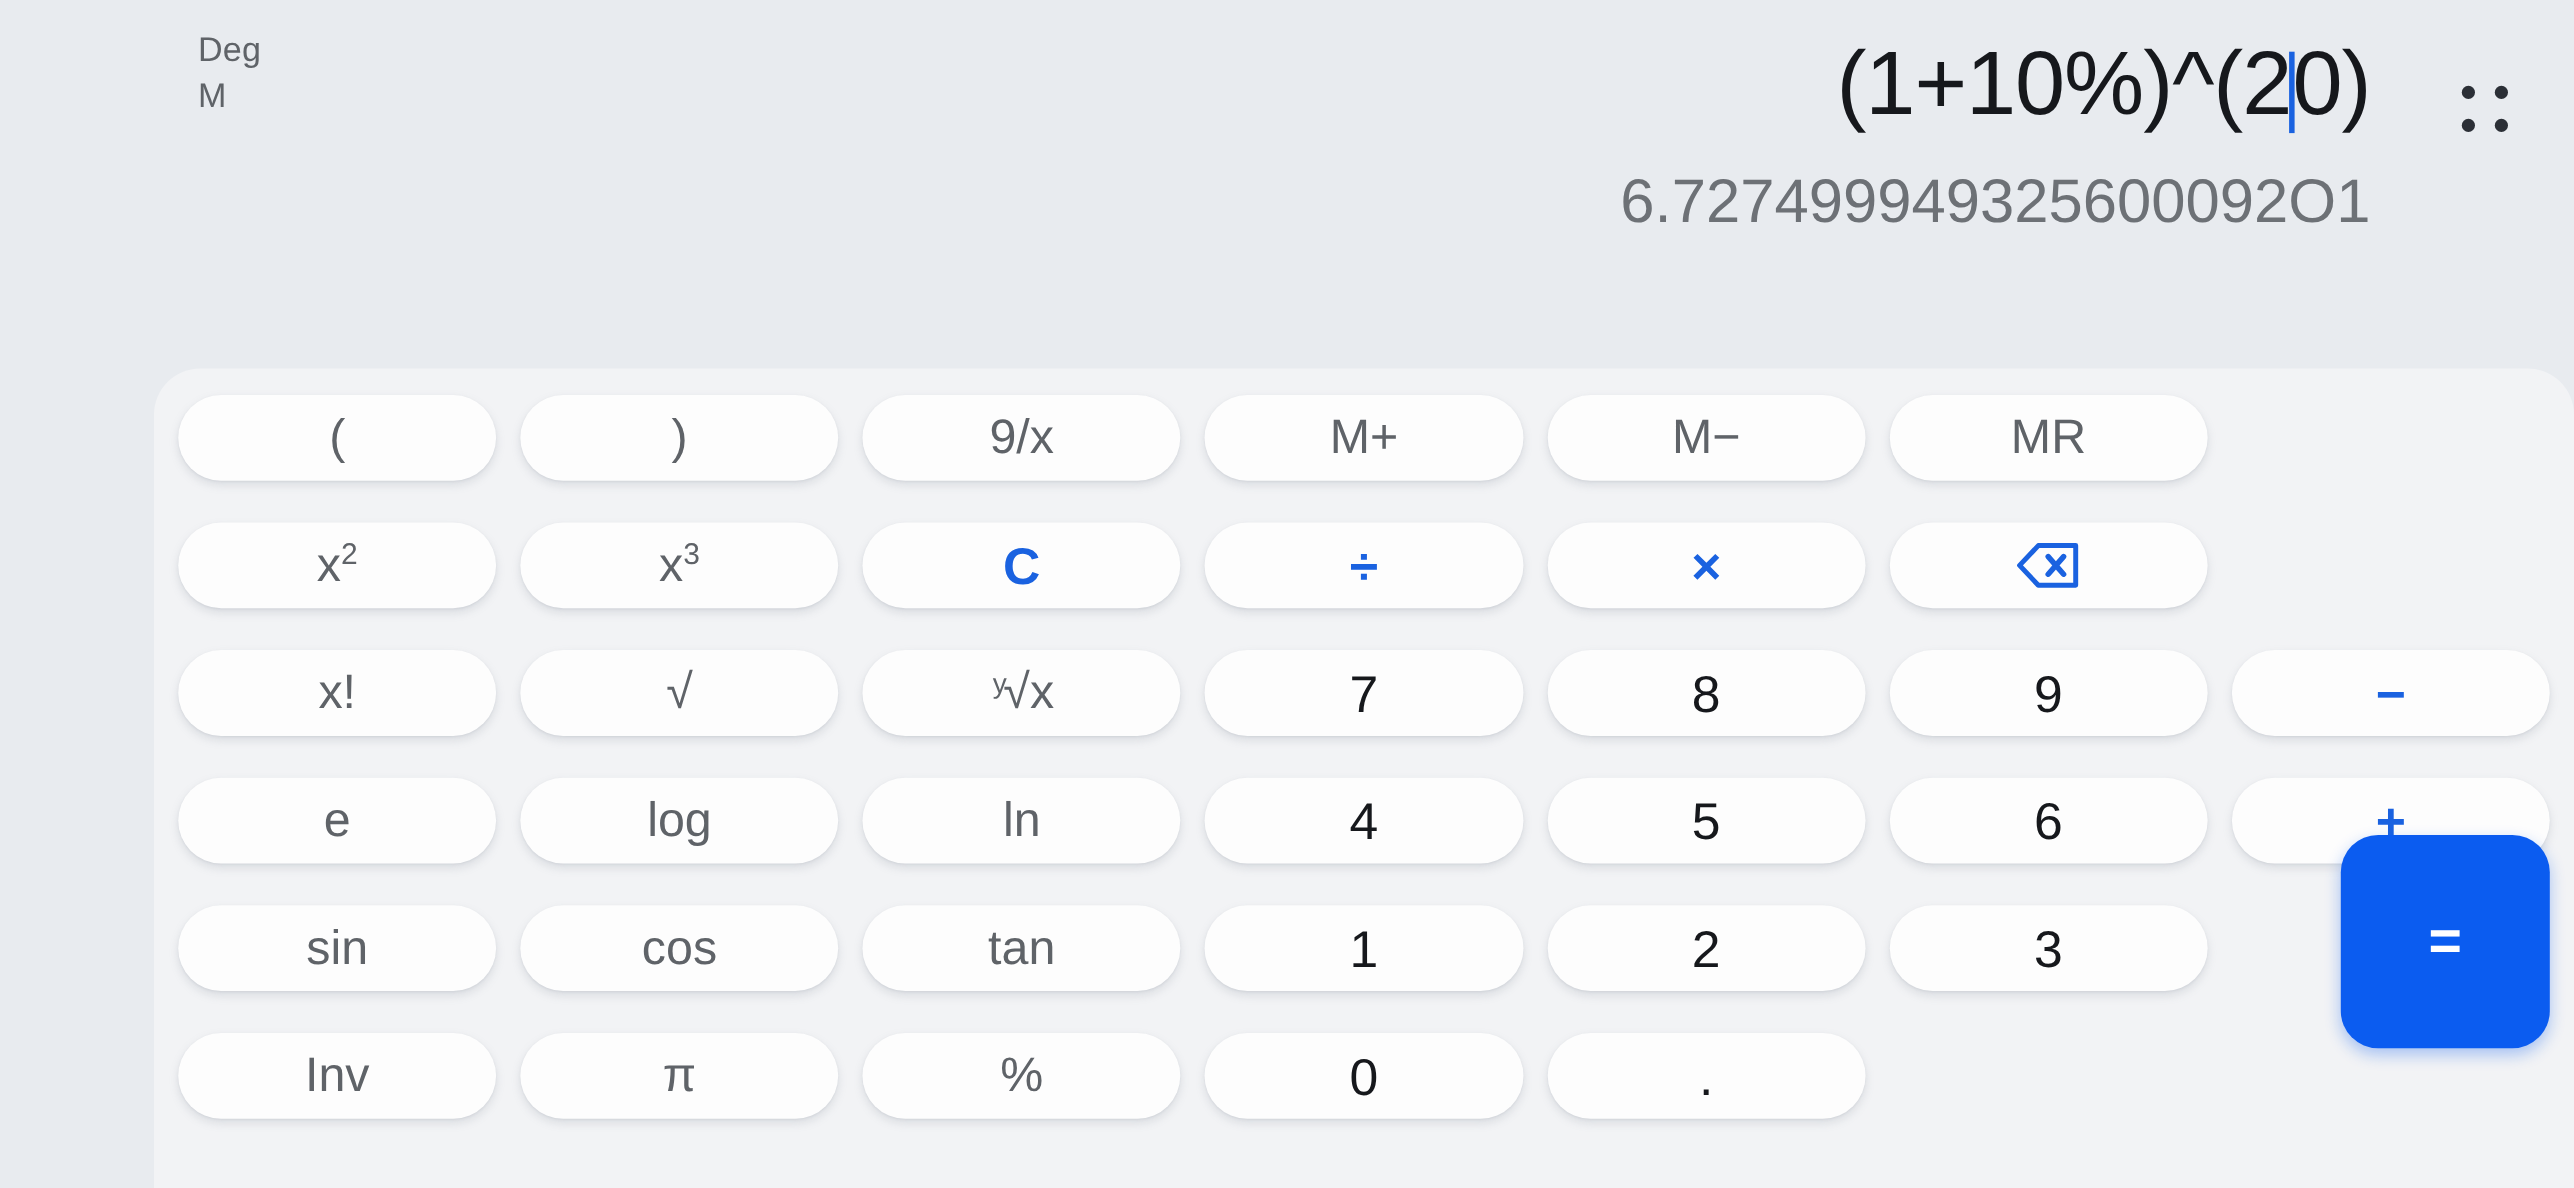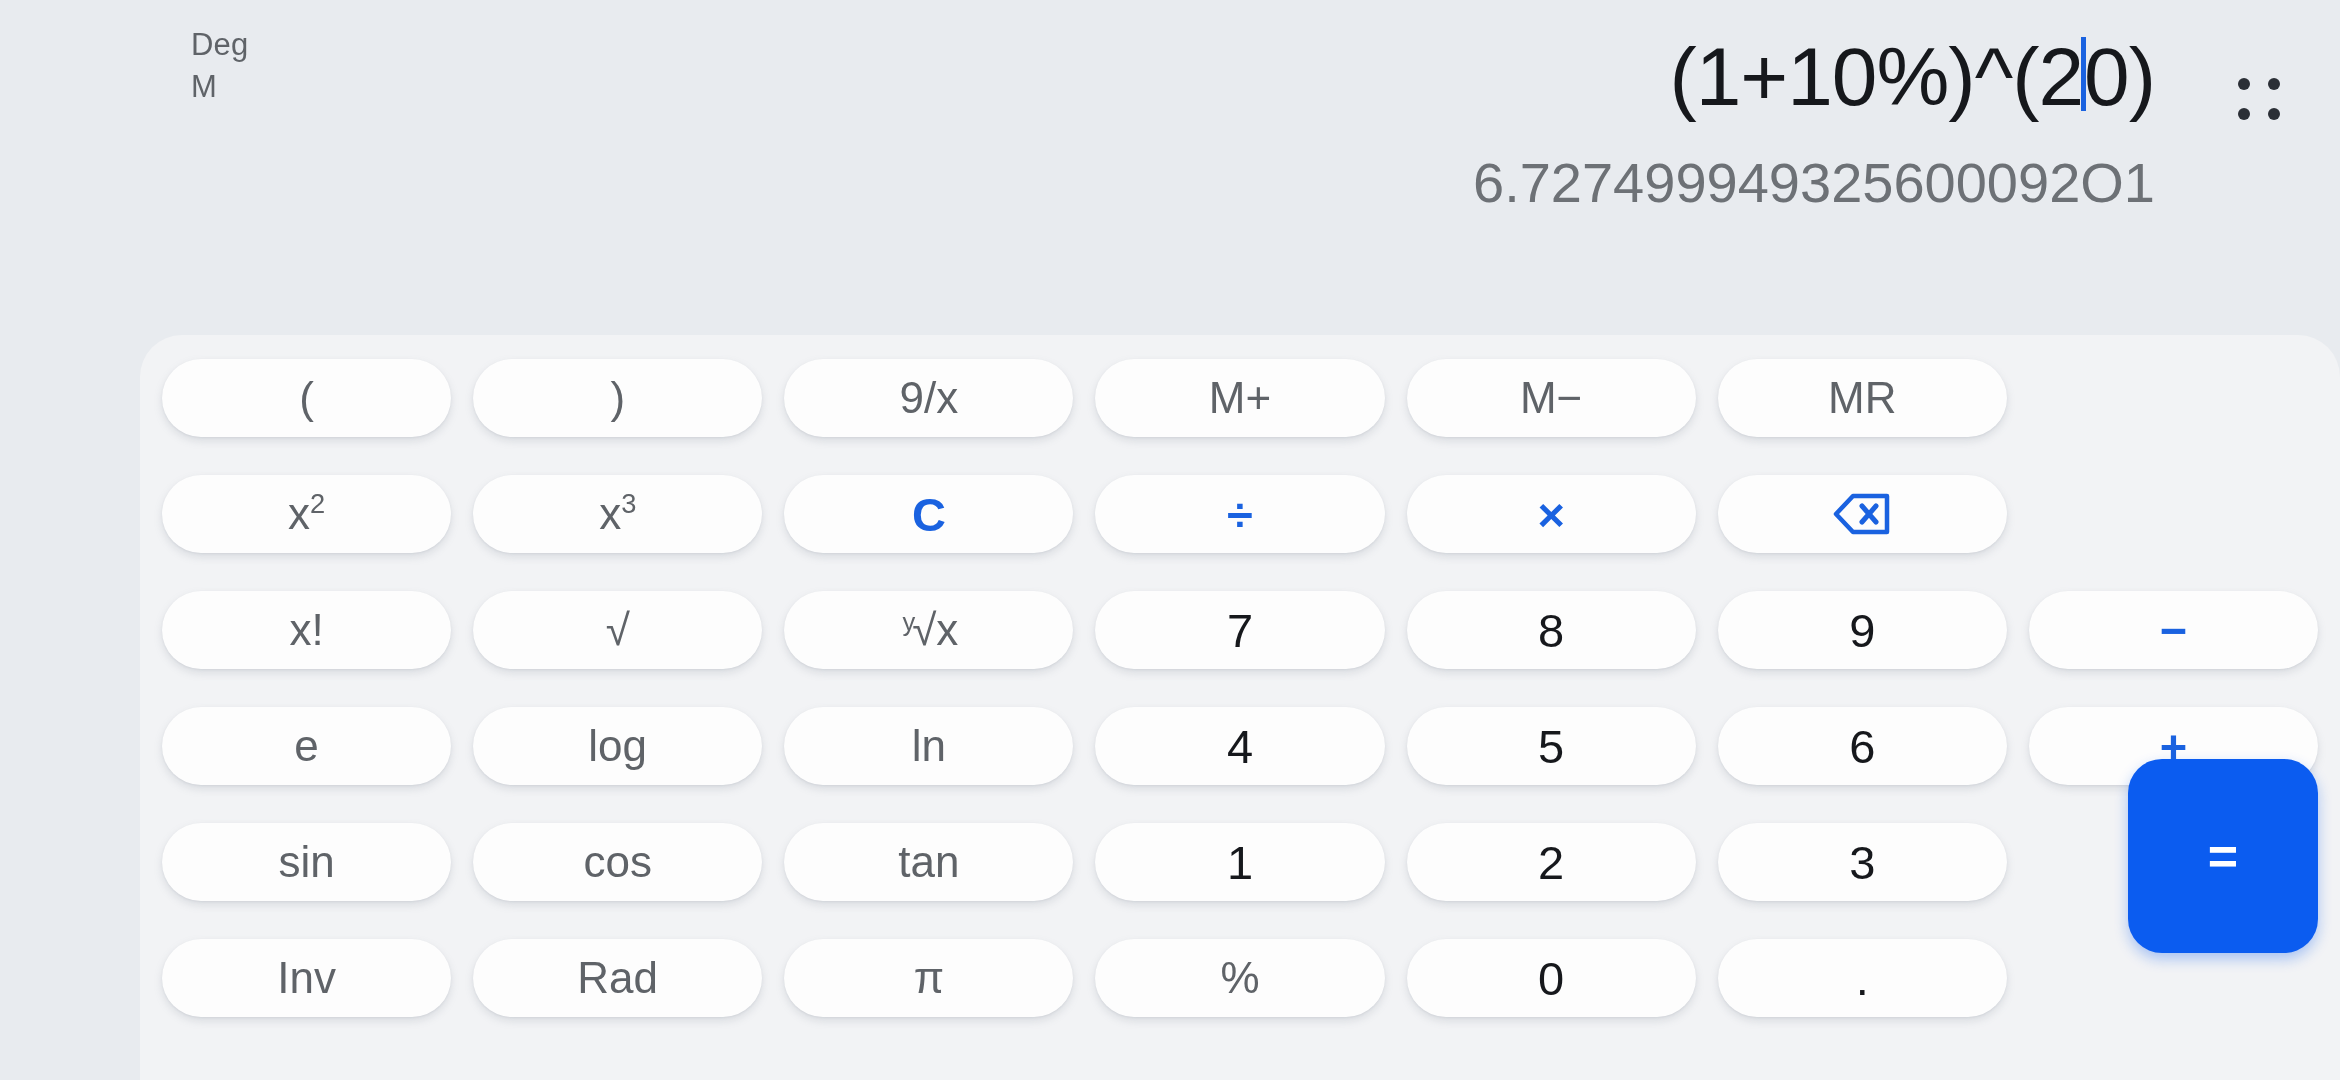--- a/index.html
+++ b/index.html
@@ -12,29 +12,29 @@
   .app { position:relative; width:2340px; height:1080px; }
 
   
   .display {
     position:relative;
     height:330px;
     padding:40px 60px 0 180px;
   }
   .modes {
     position:absolute; left:180px; top:28px;
-    display:flex; flex-direction:column; gap:8px;margin-left:11px;
+    display:flex; flex-direction:column; gap:8px;
   }
   .mode-chip {
     font-size:31px; color:#5f6368; line-height:1.1;
     letter-spacing:0.2px;
   }
   .expr-wrap {
     position:absolute; right:185px; top:30px;
-    display:flex; align-items:center; justify-content:flex-end;
+    display:flex; align-items:flex-end; justify-content:flex-end;
   }
   .expr {
     font-size:82px; color:#16181c; letter-spacing:-1px;
     white-space:pre; line-height:1.15;
   }
   .caret {
     display:inline-block;
     width:5px; height:74px;
     background:#1a62e0;
     vertical-align:middle;
@@ -189,21 +189,20 @@
           <button class="key">sin</button>
           <button class="key">cos</button>
           <button class="key">tan</button>
           <button class="key digit">1</button>
           <button class="key digit">2</button>
           <button class="key digit">3</button>
           <div class="key eq-spacer"></div>
         </div>
         <div class="krow">
           <button class="key">Inv</button>
-          <button class="key">Rad</button>
           <button class="key">π</button>
           <button class="key">%</button>
           <button class="key digit">0</button>
           <button class="key digit">.</button>
           <div class="key eq-spacer"></div>
         </div>
       </div>
     <button class="key equals">
       <span>=</span>
     </button>

